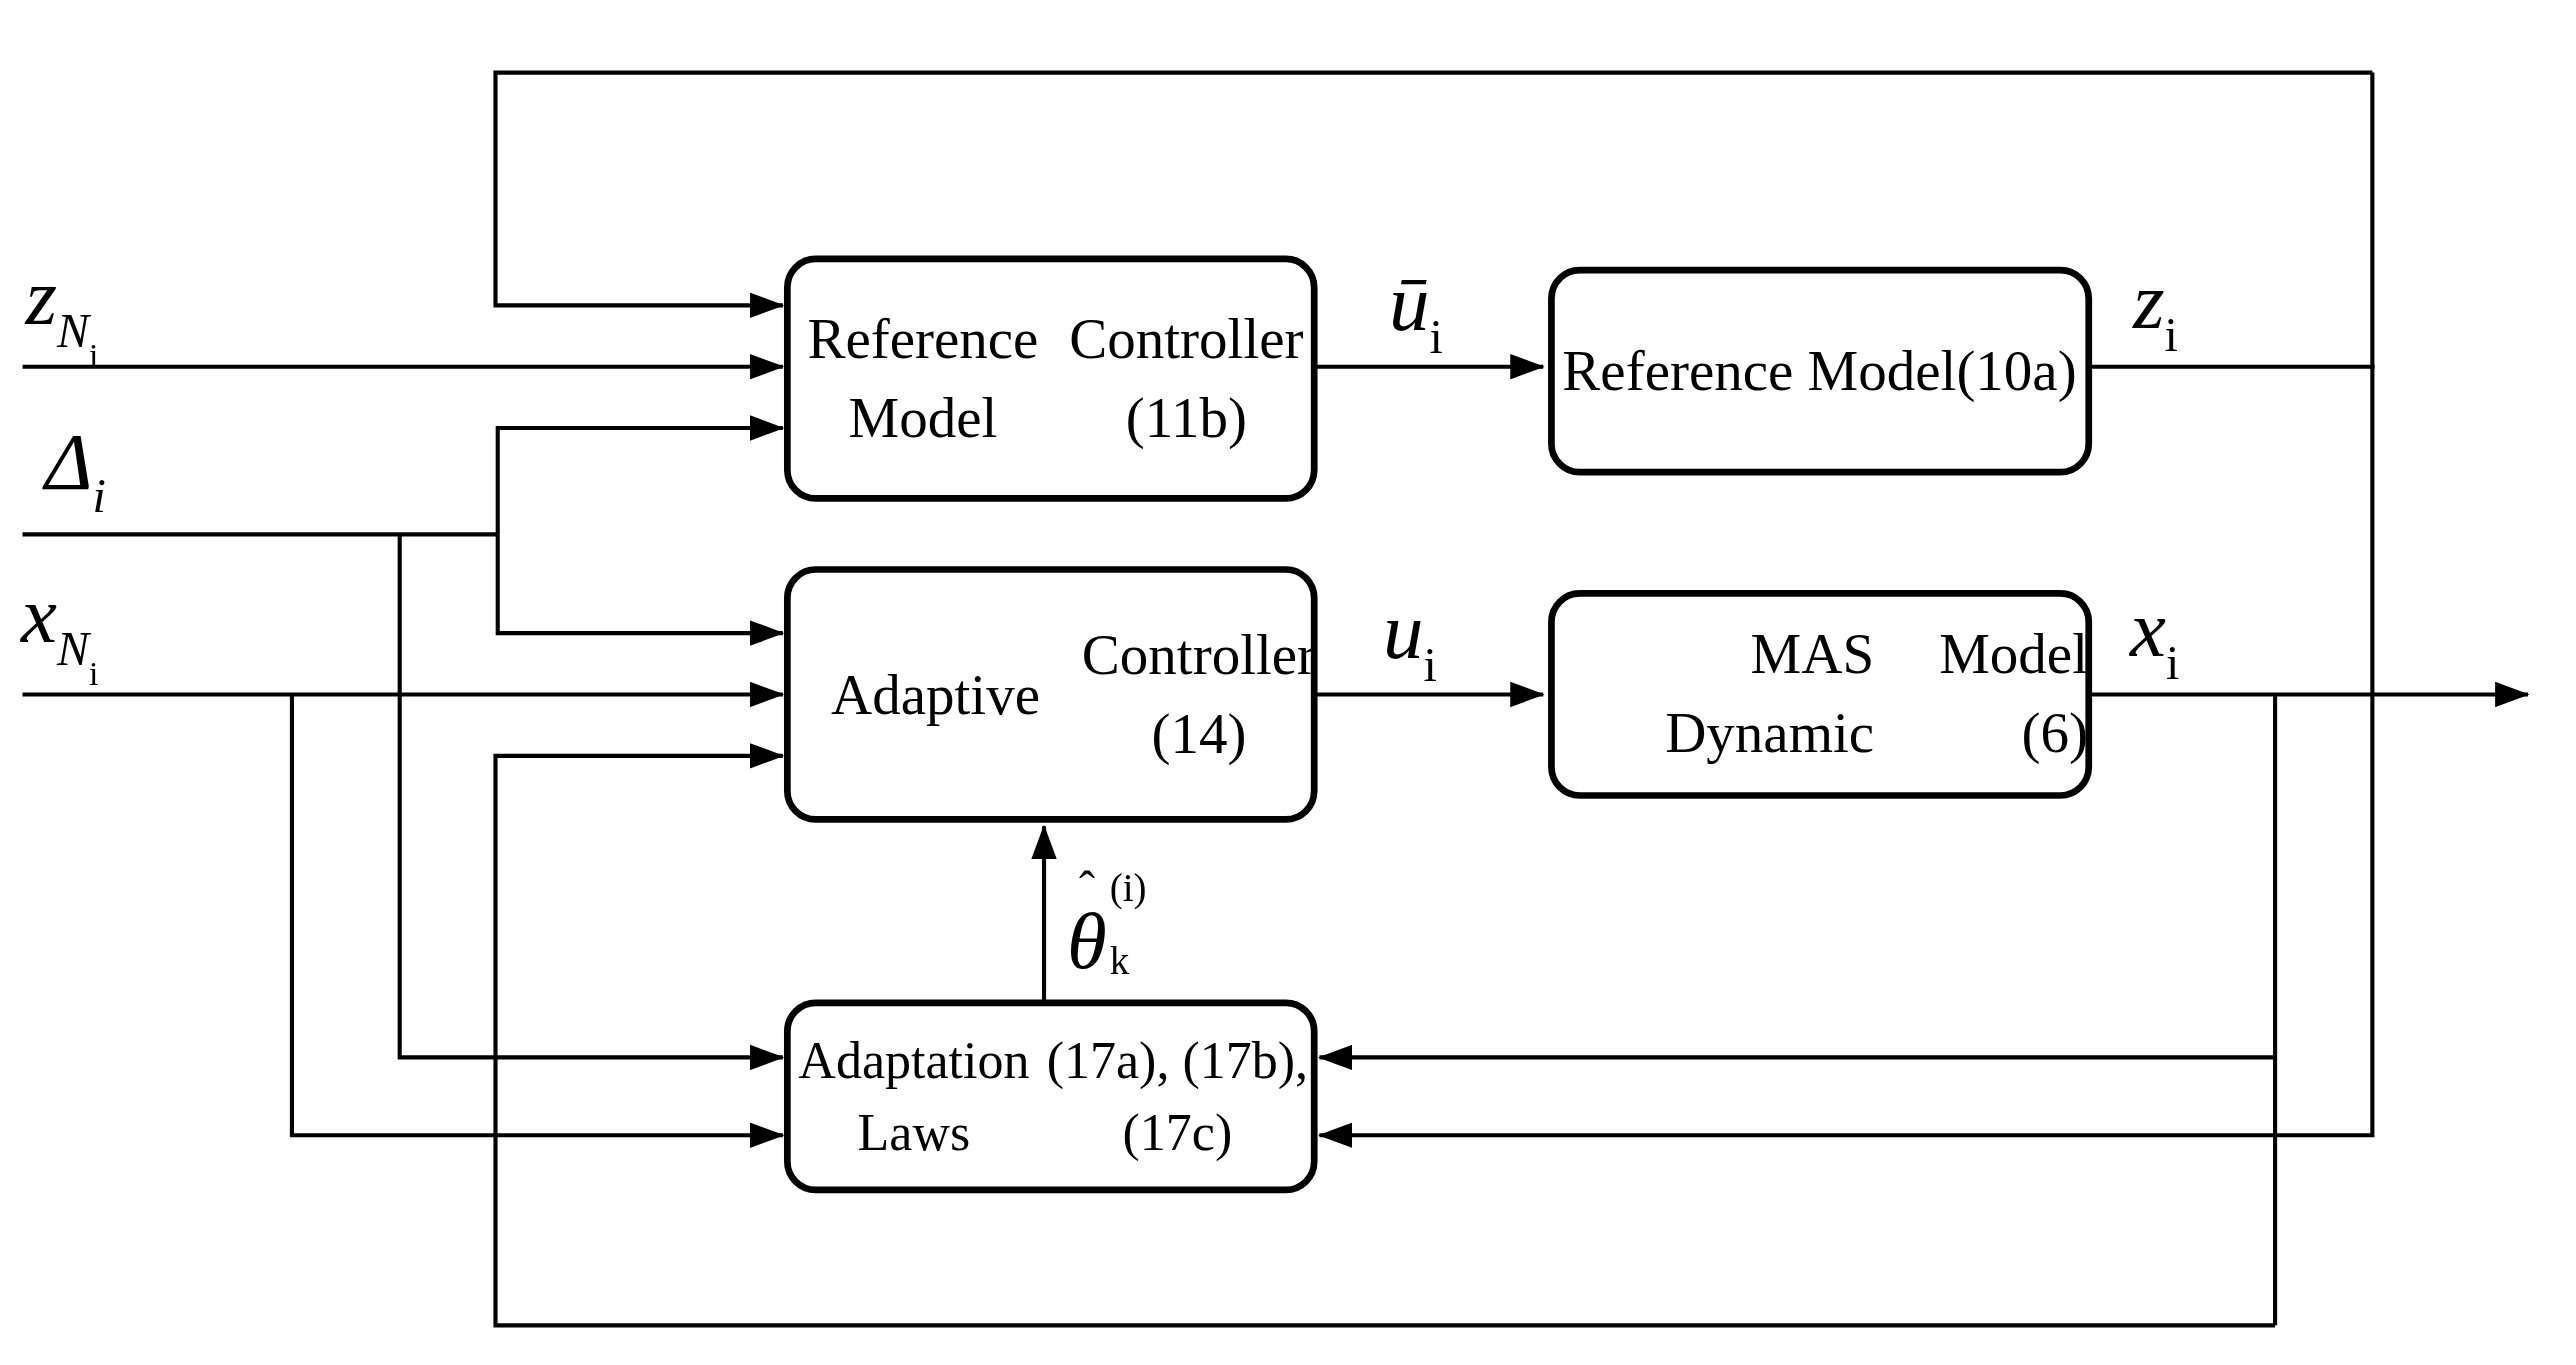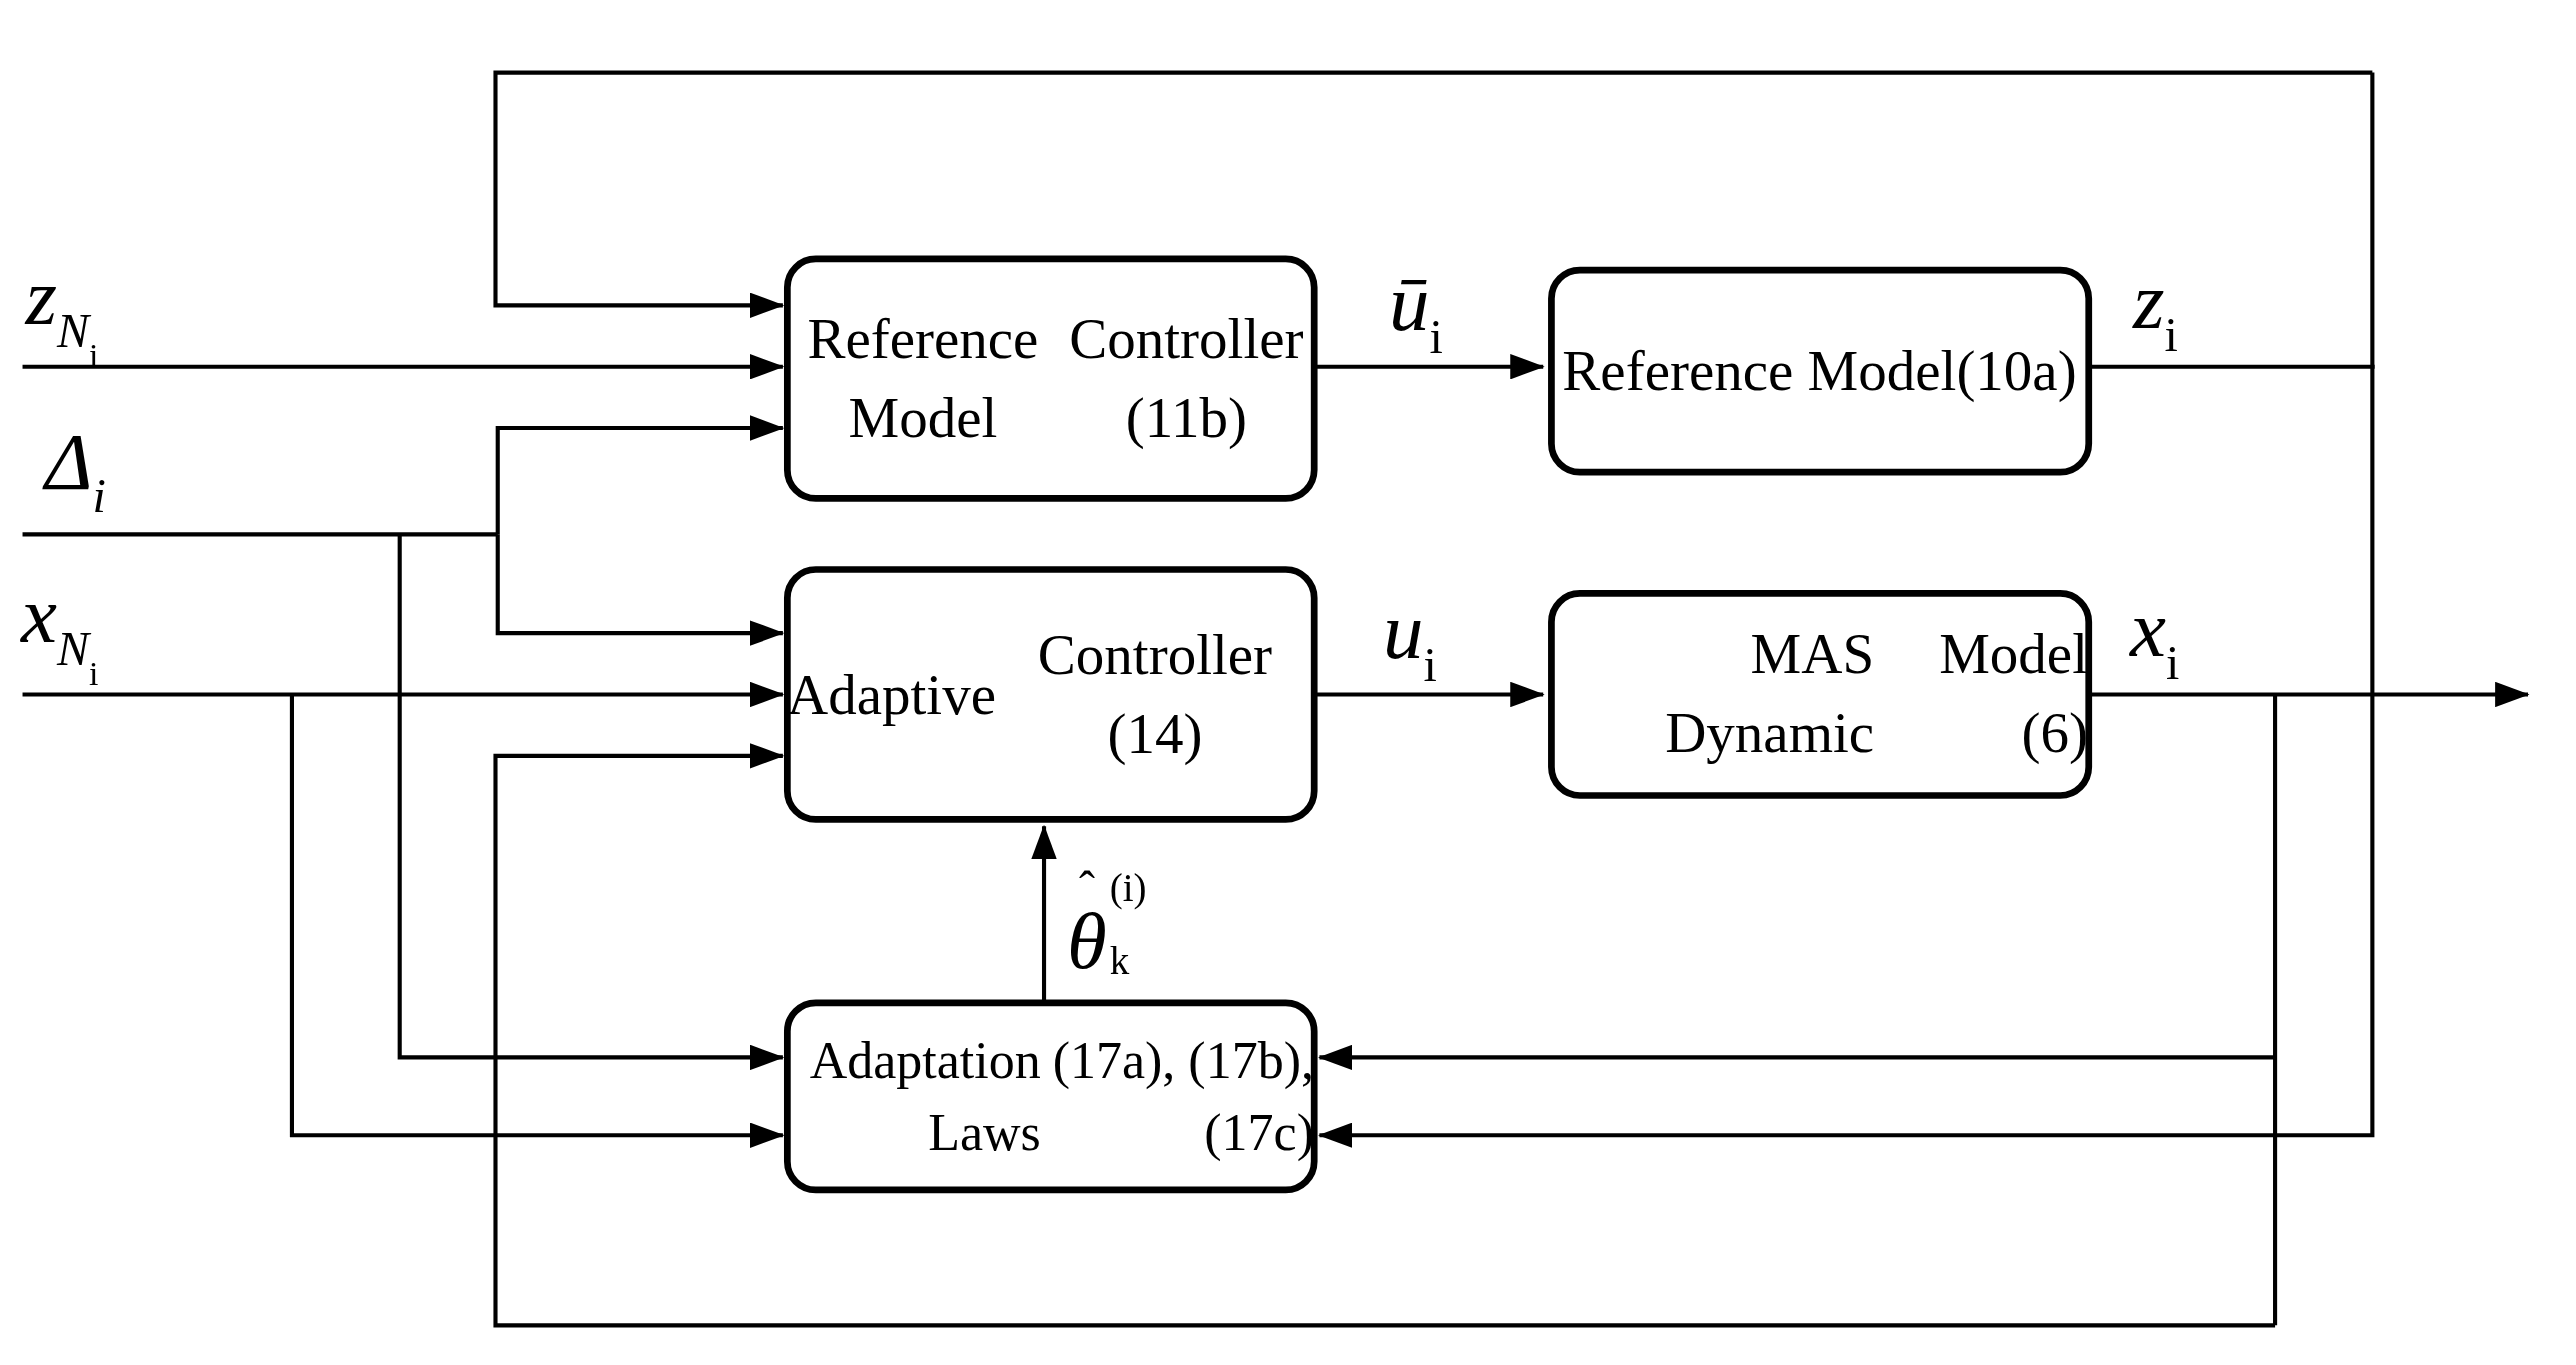--- a/index.html
+++ b/index.html
@@ -3,21 +3,21 @@
 <meta charset="utf-8">
 <style>
   html,body{margin:0;padding:0;background:#ffffff;}
   #stage{position:relative;width:2576px;height:1365px;background:var(--bg,#fff);
          font-family:"Liberation Serif","DejaVu Serif",serif;color:var(--ink,#000);overflow:hidden;}
   #wires{position:absolute;left:0;top:0;width:100%;height:100%;}
   .wire{fill:none;stroke:var(--ink,#000);stroke-width:5.5;}
   .boxr{fill:#ffffff;stroke:var(--ink,#000);stroke-width:9;}
   .boxlabel{position:absolute;display:flex;flex-direction:row;align-items:center;justify-content:center;
             text-align:center;font-size:57px;line-height:1.38;}
-  .boxlabel.small{font-size:52px;text-align:right;}
+  .boxlabel.small{font-size:52px;}
   .sig{position:absolute;font-size:81px;font-style:italic;white-space:nowrap;line-height:1;}
   .sub{font-size:48px;vertical-align:-22.5px;font-style:italic;}
   .subsub{font-size:34px;vertical-align:-43px;font-style:normal;}
   .up{font-style:normal;}
   .tcol{display:inline-flex;flex-direction:column;align-items:center;line-height:1;}
   .hat{font-size:48px;font-style:normal;height:22.5px;line-height:22.5px;}
   .tstack{display:inline-flex;flex-direction:column;justify-content:space-between;height:112px;
           font-size:39px;font-style:normal;transform:translateY(-4.5px);margin-left:3px;line-height:1;}
 </style>
 </head>
@@ -58,21 +58,21 @@
   </svg>
 
   <div class="boxlabel" style="left:787px;top:259px;width:527px;height:239px;">
     <span>Reference Model</span>
     <span>Controller (11b)</span>
   </div>
   <div class="boxlabel" style="left:1551px;top:270px;width:537px;height:202px;">
     <span>Reference Model</span>
     <span>(10a)</span>
   </div>
-  <div class="boxlabel" style="left:787px;top:570px;width:527px;height:250px;">
+  <div class="boxlabel" style="left:831px;top:570px;width:527px;height:250px;">
     <span>Adaptive</span>
     <span>Controller (14)</span>
   </div>
   <div class="boxlabel" style="left:1551px;top:593px;width:537px;height:202px;text-align:right;">
     <span>MAS Dynamic</span>
     <span>Model (6)</span>
   </div>
   <div class="boxlabel small" style="left:787px;top:1003px;width:527px;height:187px;">
     <span>Adaptation Laws</span>
     <span>(17a), (17b), (17c)</span>

